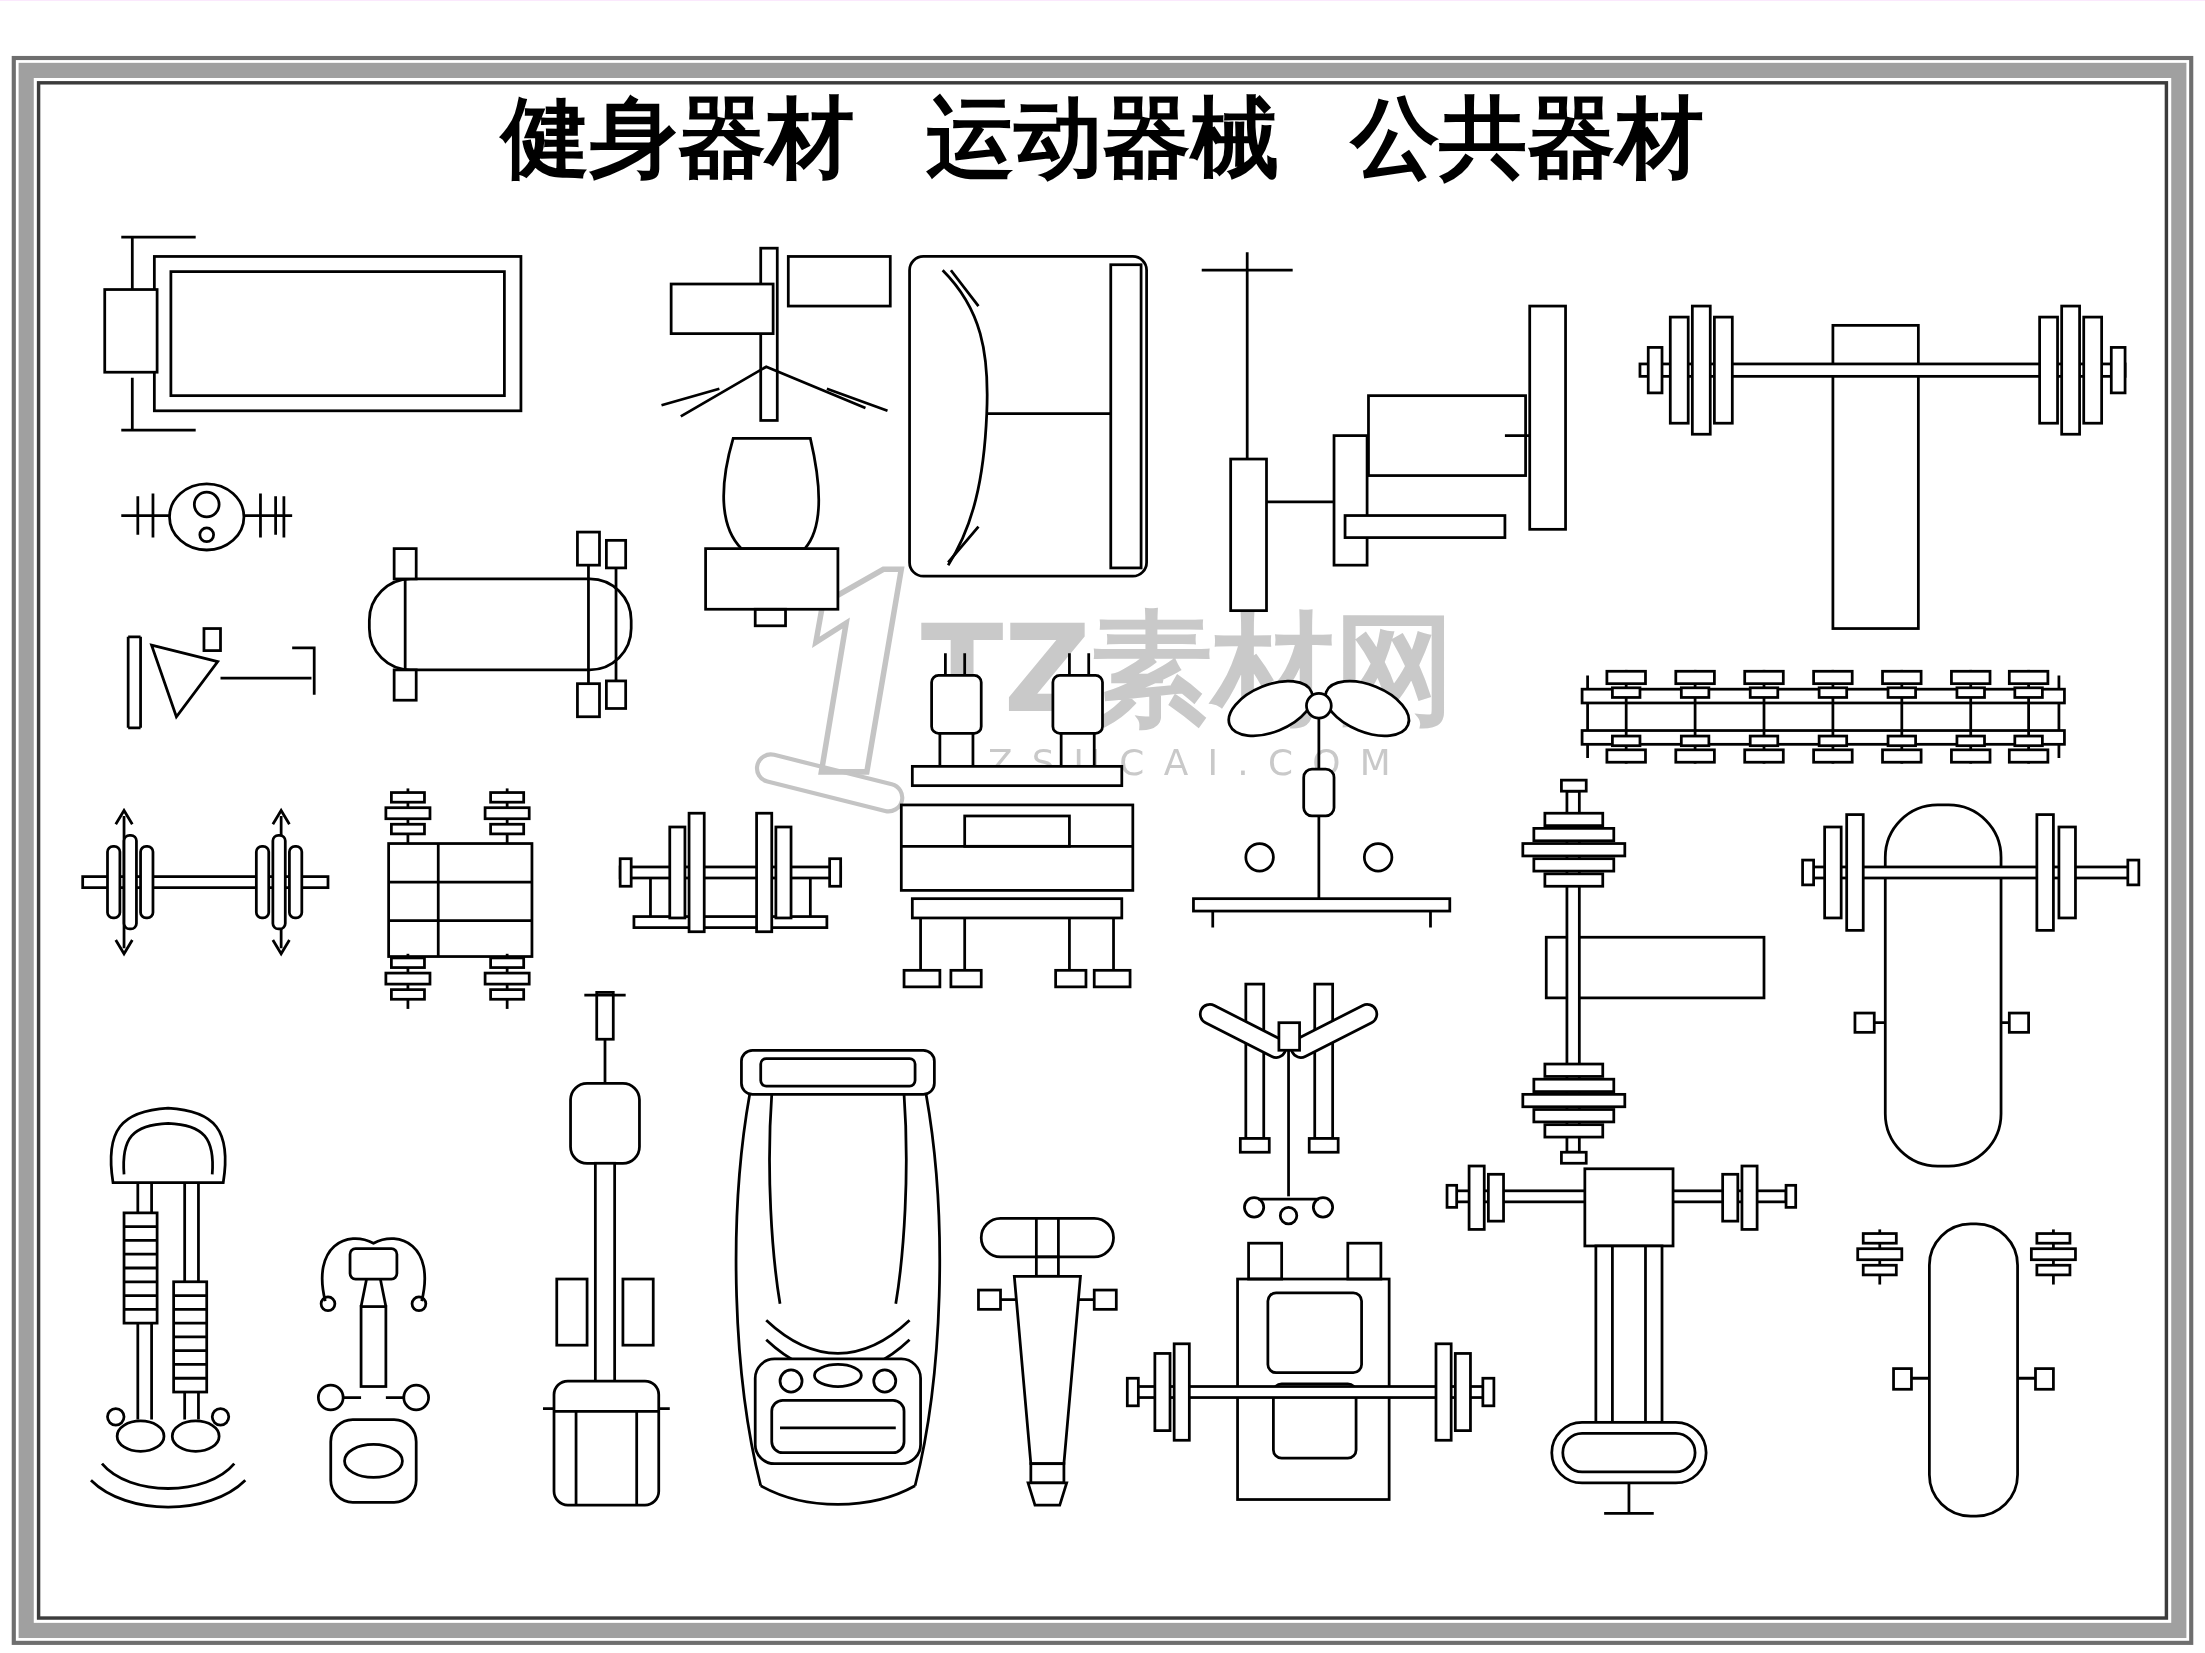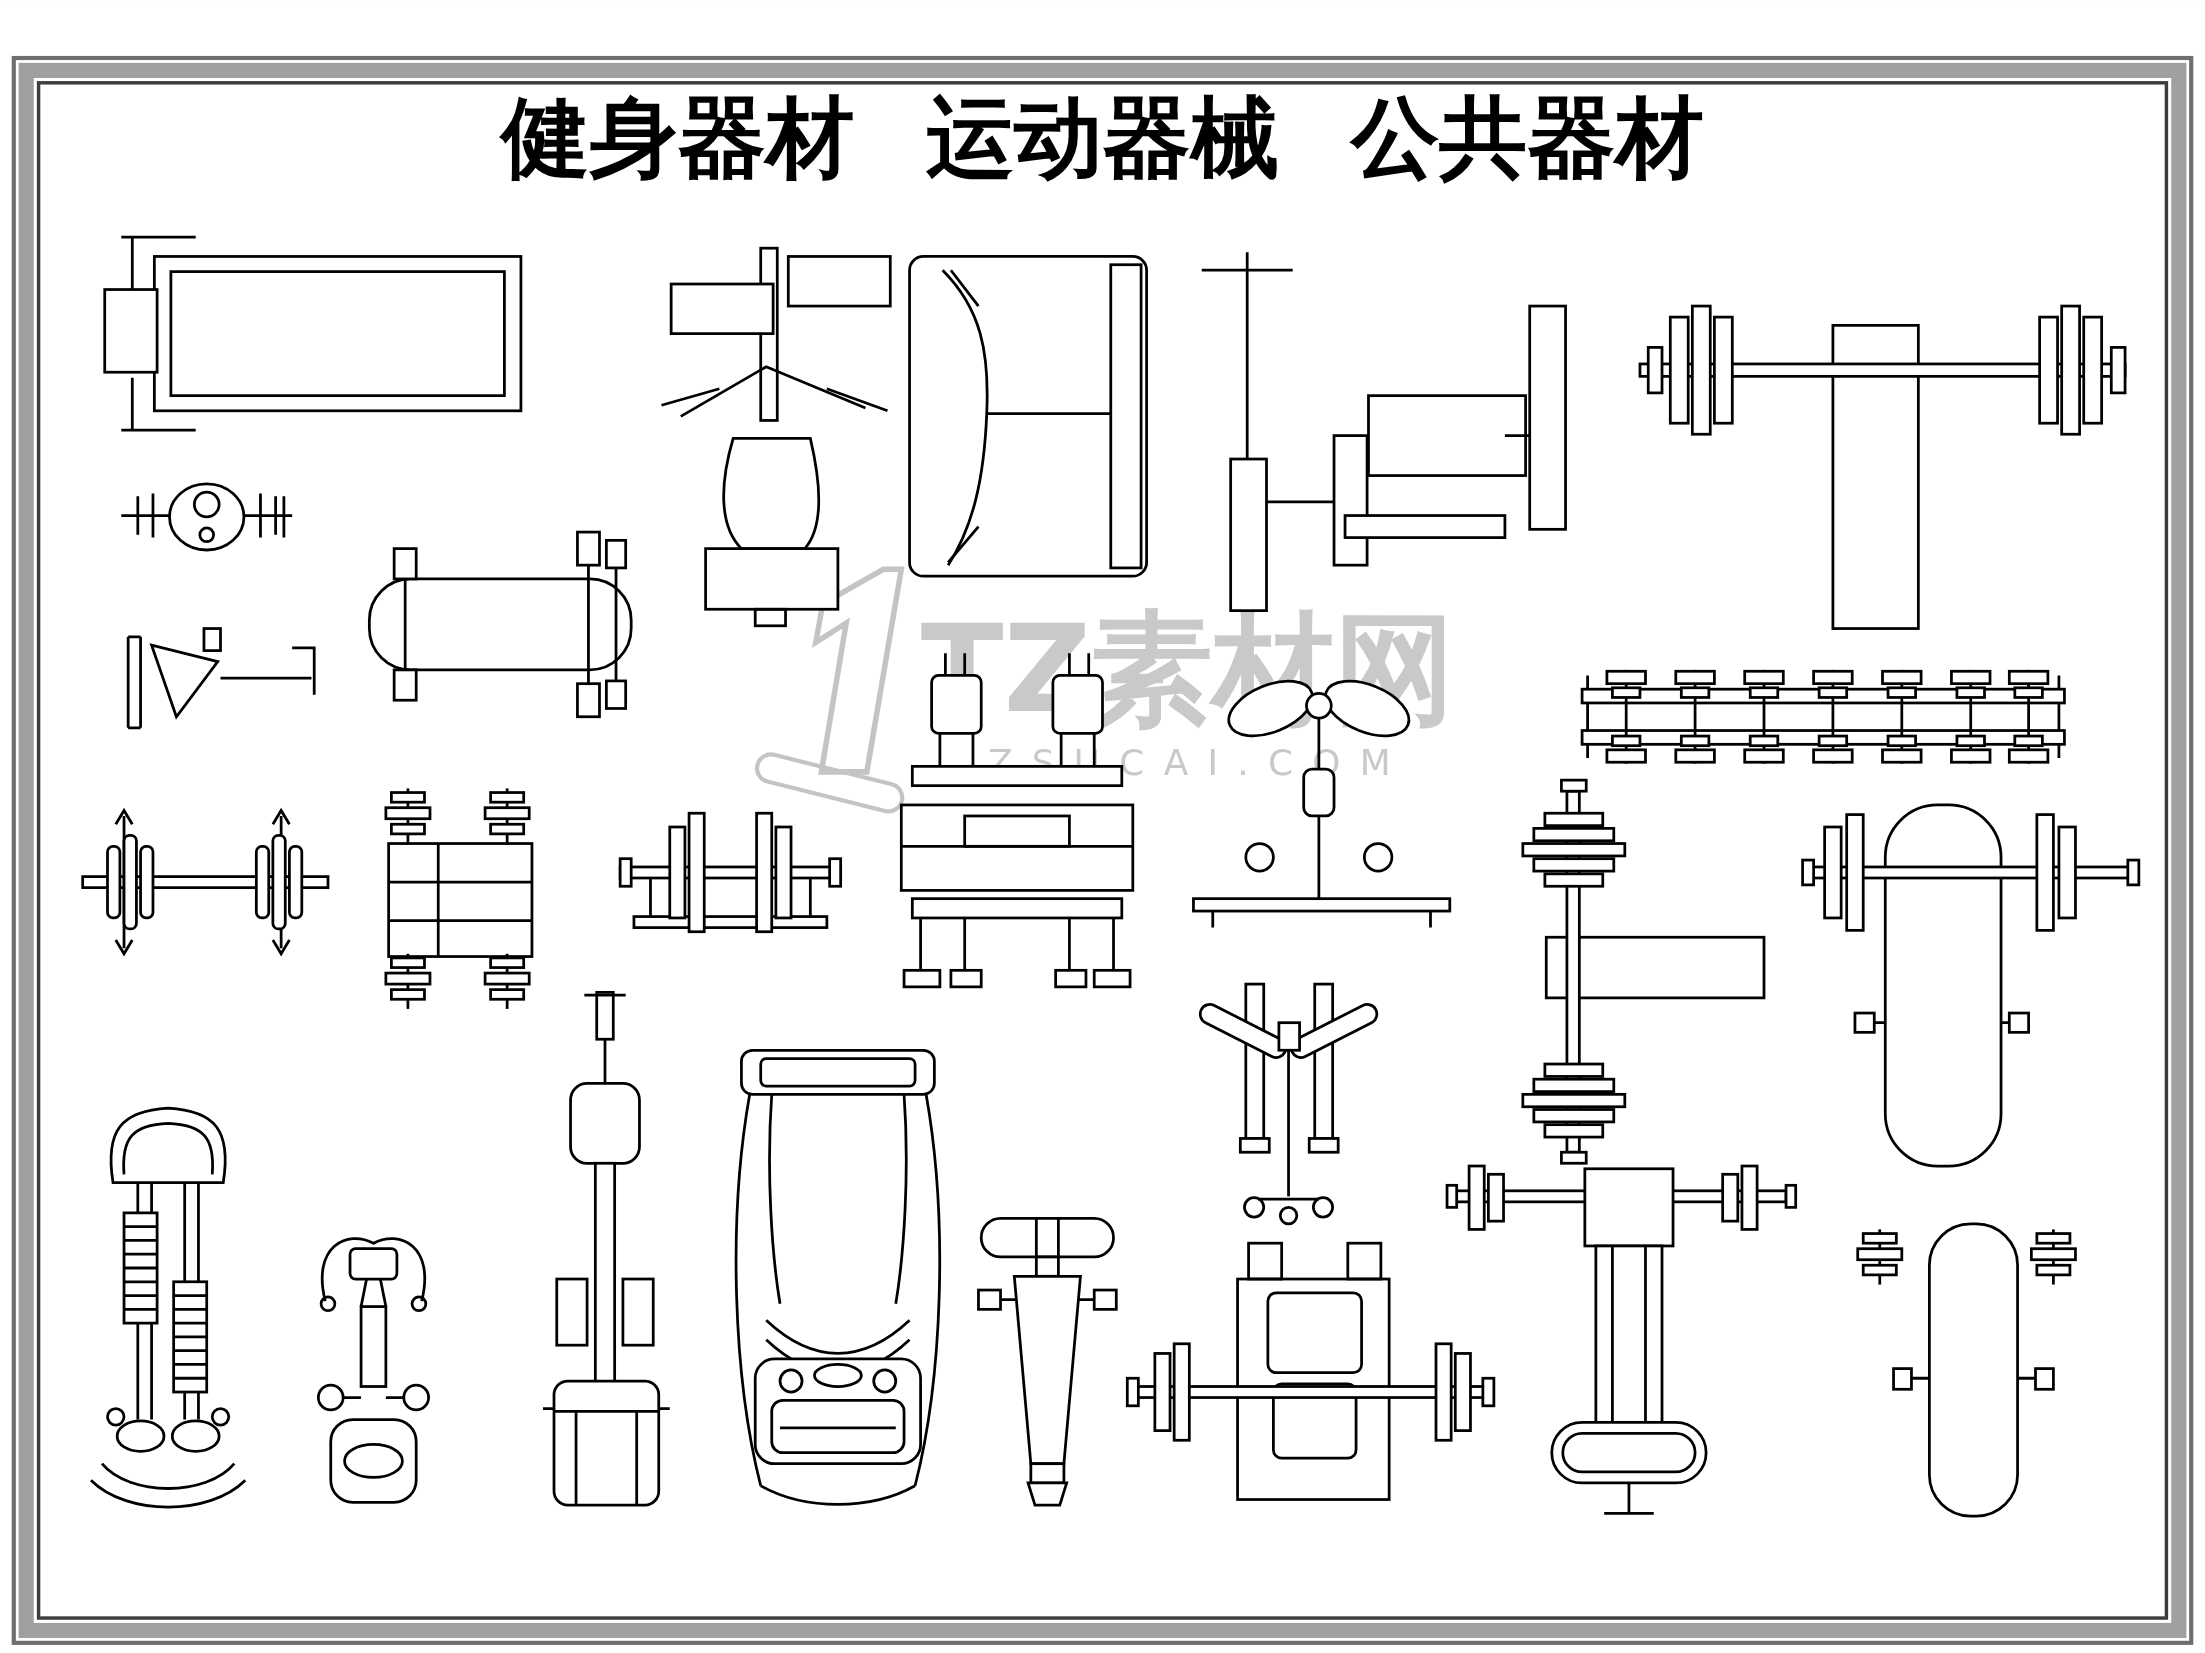--- a/index.html
+++ b/index.html
@@ -1,16 +1,16 @@
 <!DOCTYPE html>
 <html style="font-size:8.8px"><head>
 <meta charset="utf-8">
 <style>
   html,body{margin:0;padding:0;background:#ffffff;}
-  .page{width:2205px;height:1654px;position:relative;background:#e5e5e5;overflow:hidden;}
+  .page{width:2205px;height:1654px;position:relative;background:#d946ef;overflow:hidden;}
   svg{display:block;width:100%;height:100%;}
   .title-text{font-family:"DejaVu Sans","Liberation Sans",sans-serif;font-weight:bold;font-size:64px;word-spacing:30px;fill:#000;}
   .wm-cn{font-family:"DejaVu Sans","Liberation Sans",sans-serif;font-weight:bold;font-size:88px;fill:#c9c9c9;}
   .wm-en{font-family:"DejaVu Sans","Liberation Sans",sans-serif;font-size:26px;letter-spacing:14px;fill:#c9c9c9;}
 </style>
 </head>
 <body>
 
 <div class="page">
 <svg viewBox="0 0 1600 1200" preserveAspectRatio="xMidYMid meet">

